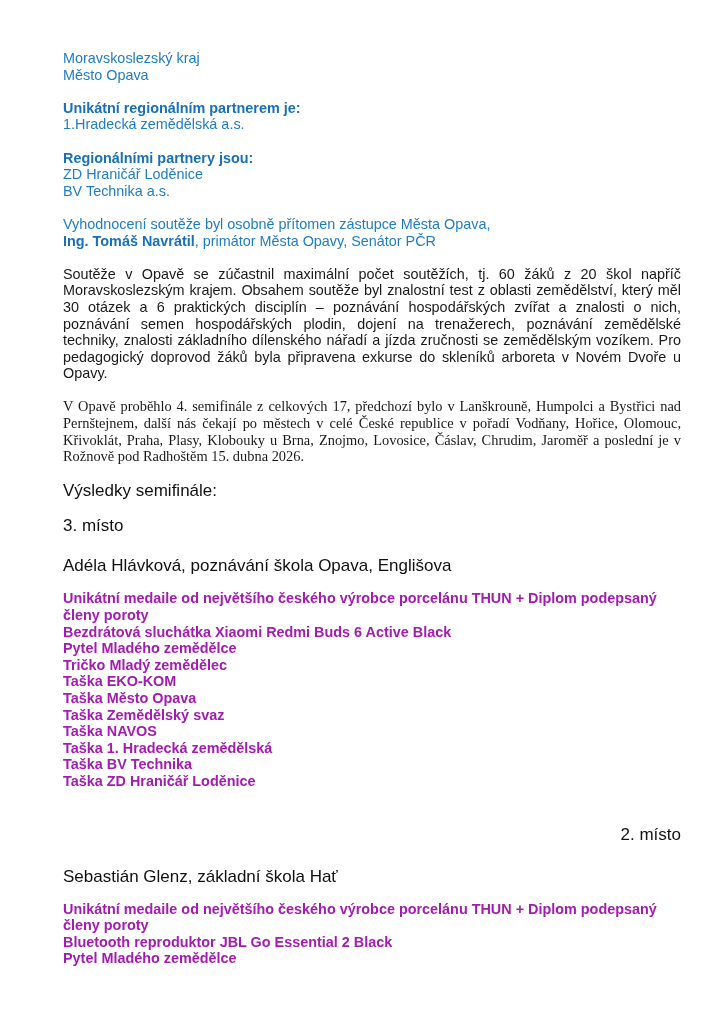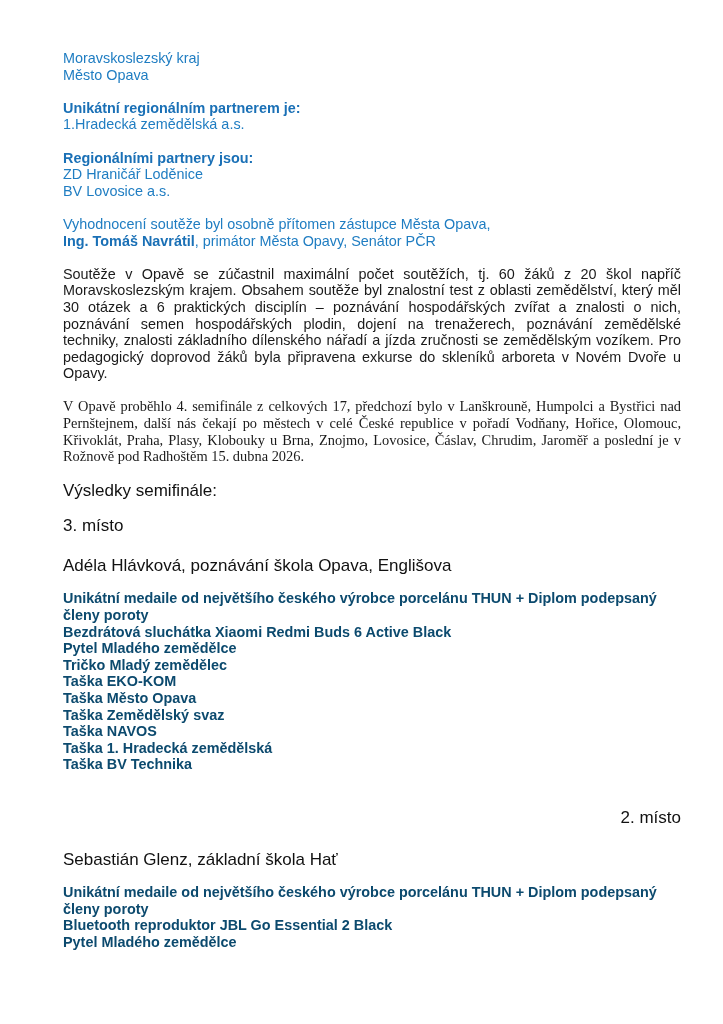--- a/index.html
+++ b/index.html
@@ -11,21 +11,21 @@
   }
   .blue { color: #1f7dc2; }
   .blue-b { color: #1a70b6; font-weight: bold; }
   p { margin: 0; }
   .block { margin: 0 0 16.6px 0; }
   .just { text-align: justify; }
   .h { font-weight: normal; font-size: 17px; line-height: 20px; color: #111; }
   .h-results { margin-top: 3px; margin-bottom: 15px; }
   .h-place { margin-bottom: 20px; }
   .h-student { margin-bottom: 14px; }
-  .prizes p { font-weight: bold; color: #0c4a6e; font-size: 14.4px; line-height: 16.6px; }
+  .prizes p { font-weight: bold; color: #a21caf; font-size: 14.4px; line-height: 16.6px; }
   .prizes { margin-bottom: 35px; }
   .h-place2 { margin-bottom: 22px; text-align: right; }
 </style>
 </head>
 <body>
 
 <div class="page">
 
   <div class="block blue">
     <p>Moravskoslezský kraj</p>
@@ -33,21 +33,21 @@
   </div>
 
   <div class="block">
     <p class="blue-b">Unikátní regionálním partnerem je:</p>
     <p class="blue">1.Hradecká zemědělská a.s.</p>
   </div>
 
   <div class="block">
     <p class="blue-b">Regionálními partnery jsou:</p>
     <p class="blue">ZD Hraničář Loděnice</p>
-    <p class="blue">BV Lovosice a.s.</p>
+    <p class="blue">BV Technika a.s.</p>
   </div>
 
   <div class="block blue">
     <p>Vyhodnocení soutěže byl osobně přítomen zástupce Města Opava,</p>
     <p><span class="blue-b">Ing. Tomáš Navrátil</span><span>, primátor Města Opavy, Senátor PČR</span></p>
   </div>
 
   <p class="block just">Soutěže v Opavě se zúčastnil maximální počet soutěžích, tj. 60 žáků z 20 škol napříč Moravskoslezským krajem. Obsahem soutěže byl znalostní test z oblasti zemědělství, který měl 30 otázek a 6 praktických disciplín – poznávání hospodářských zvířat a znalosti o nich, poznávání semen hospodářských plodin, dojení na trenažerech, poznávání zemědělské techniky, znalosti základního dílenského nářadí a jízda zručnosti se zemědělským vozíkem. Pro pedagogický doprovod žáků byla připravena exkurse do skleníků arboreta v Novém Dvoře u Opavy.</p>
   <p class="block just" style="font-family:Liberation Serif, serif;">V Opavě proběhlo 4. semifinále z celkových 17, předchozí bylo v Lanškrouně, Humpolci a Bystřici nad Pernštejnem, další nás čekají po městech v celé České republice v pořadí Vodňany, Hořice, Olomouc, Křivoklát, Praha, Plasy, Klobouky u Brna, Znojmo, Lovosice, Čáslav, Chrudim, Jaroměř a poslední je v Rožnově pod Radhoštěm 15. dubna 2026.</p>
 
@@ -60,20 +60,21 @@
       <p>Unikátní medaile od největšího českého výrobce porcelánu THUN + Diplom podepsaný členy poroty</p>
       <p>Bezdrátová sluchátka Xiaomi Redmi Buds 6 Active Black</p>
       <p>Pytel Mladého zemědělce</p>
       <p>Tričko Mladý zemědělec</p>
       <p>Taška EKO-KOM</p>
       <p>Taška Město Opava</p>
       <p>Taška Zemědělský svaz</p>
       <p>Taška NAVOS</p>
       <p>Taška 1. Hradecká zemědělská</p>
       <p>Taška BV Technika</p>
+      <p>Taška ZD Hraničář Loděnice</p>
     </div>
   </section>
 
   <section>
     <p class="h h-place2">2. místo</p>
     <p class="h h-student">Sebastián Glenz, základní škola Hať</p>
     <div class="prizes">
       <p>Unikátní medaile od největšího českého výrobce porcelánu THUN + Diplom podepsaný členy poroty</p>
       <p>Bluetooth reproduktor JBL Go Essential 2 Black</p>
       <p>Pytel Mladého zemědělce</p>

